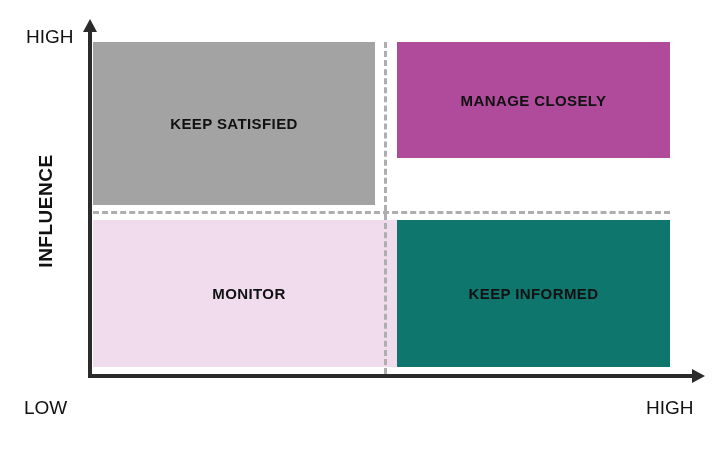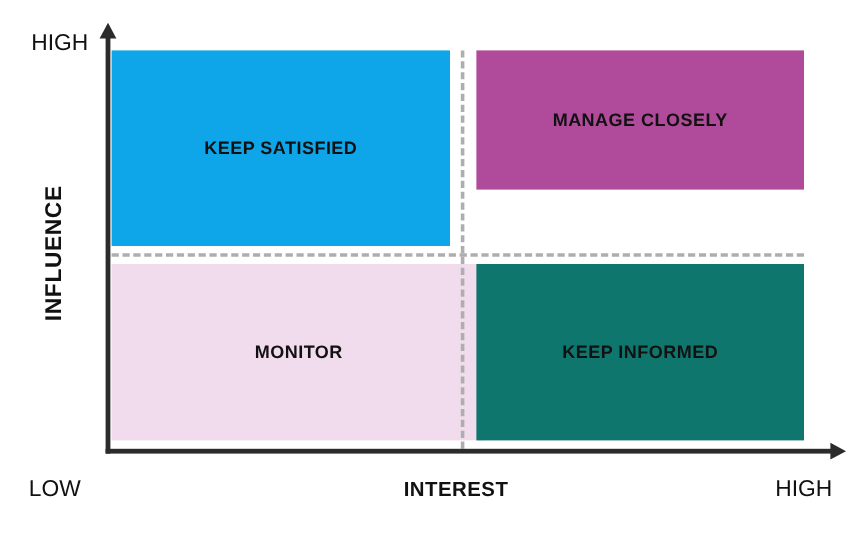--- a/index.html
+++ b/index.html
@@ -154,21 +154,21 @@
     top: 397px;
     font-size: 19px;
     font-weight: normal;
   }
 </style>
 </head>
 <body style="background: rgb(255, 255, 255);">
 
 <div id="matrix-root" style="background: rgb(255, 255, 255);">
 
-  <div class="quadrant" id="quadrant-keep-satisfied" style="background-color: #0ea5e9;">
+  <div class="quadrant" id="quadrant-keep-satisfied" style="background-color: #a3a3a3;">
     <span class="quadrant-label" style="color: rgb(17, 17, 17);">KEEP SATISFIED</span>
   </div>
 
   <div class="quadrant" id="quadrant-manage-closely" style="background-color: rgb(176, 74, 155);">
     <span class="quadrant-label" style="color: rgb(17, 17, 17);">MANAGE CLOSELY</span>
   </div>
 
   <div class="quadrant" id="quadrant-monitor" style="background-color: rgb(240, 220, 237);">
     <span class="quadrant-label" style="color: rgb(17, 17, 17);">MONITOR</span>
   </div>
@@ -181,16 +181,15 @@
   <div id="divider-vertical" style="border-left-color: rgb(174, 174, 174);"></div>
 
   <div class="axis-line" id="y-axis-line" style="background: rgb(43, 43, 43);"></div>
   <div class="arrow-head" id="y-axis-arrow" style="border-bottom-color: rgb(43, 43, 43);"></div>
   <div class="axis-line" id="x-axis-line" style="background: rgb(43, 43, 43);"></div>
   <div class="arrow-head" id="x-axis-arrow" style="border-left-color: rgb(43, 43, 43);"></div>
 
   <div class="axis-text" id="label-y-high" style="color: rgb(17, 17, 17);">HIGH</div>
   <div class="axis-text" id="label-y-title" style="color: rgb(17, 17, 17);">INFLUENCE</div>
   <div class="axis-text" id="label-x-low" style="color: rgb(17, 17, 17);">LOW</div>
-  <div class="axis-text" id="label-x-title" style="color: rgb(17, 17, 17);">INTEREST</div>
   <div class="axis-text" id="label-x-high" style="color: rgb(17, 17, 17);">HIGH</div>
 
 </div>
 
 </body></html>

